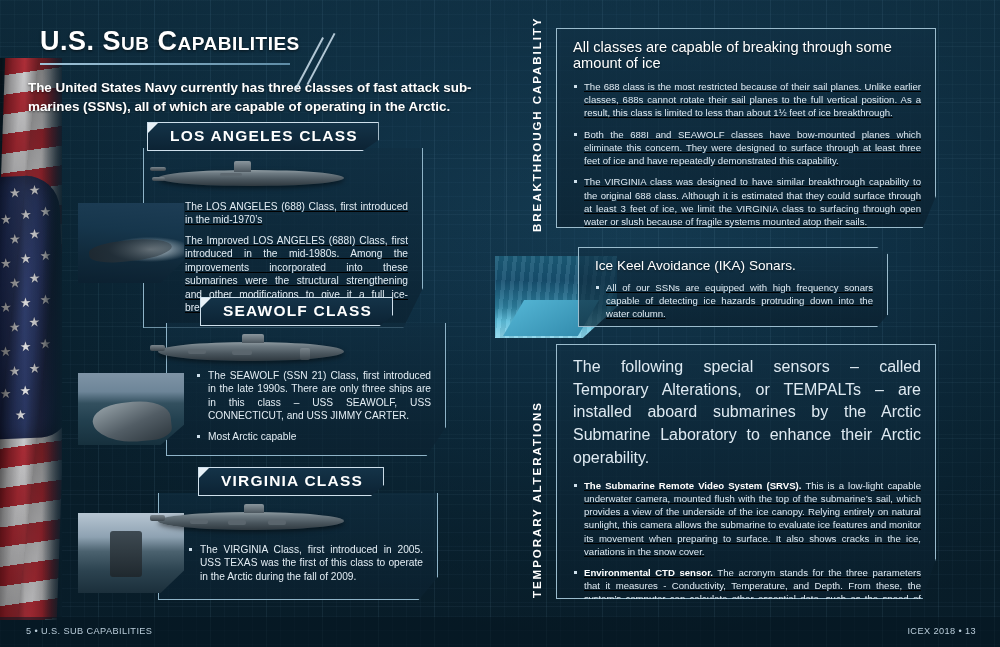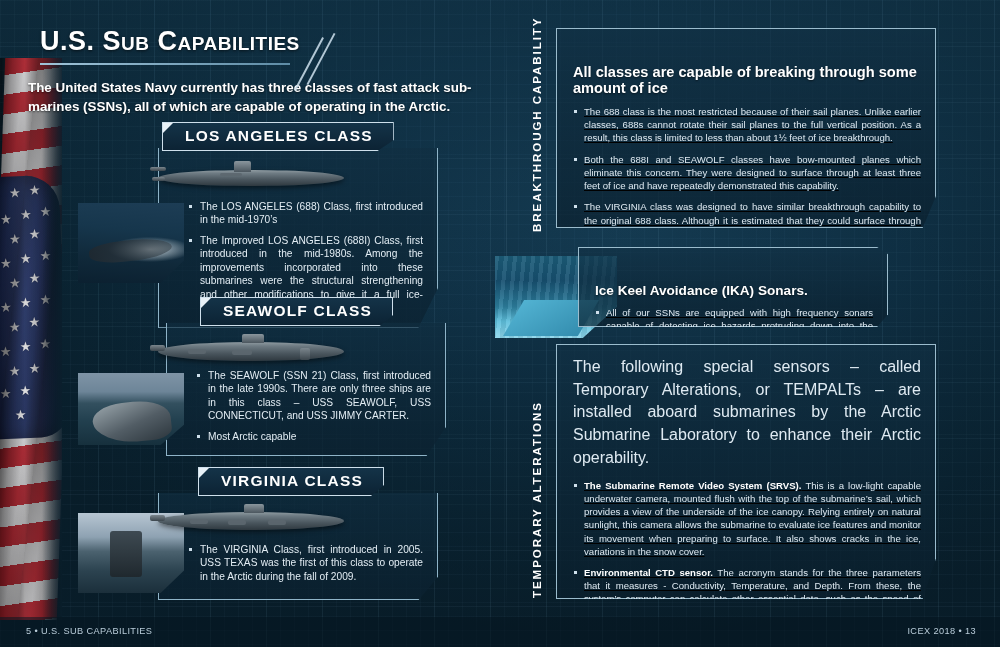--- a/index.html
+++ b/index.html
@@ -253,24 +253,23 @@
     border: 1.2px solid #9bbccd;
     background: linear-gradient(180deg, rgba(17,48,68,0.58), rgba(10,31,45,0.68));
     padding: 10px 14px 10px 16px;
   }
   .rpanel.clip-br { clip-path: polygon(0 0, 100% 0, 100% 84%, 96.5% 100%, 0 100%); }
   .rpanel.clip-tr-br { clip-path: polygon(0 0, 96.5% 0, 100% 9%, 100% 84%, 96.5% 100%, 0 100%); }
 
   .rpanel h2 {
     color: #ffffff;
     font-size: 14.6px;
-    font-weight: bold;
+    font-weight: normal;
     margin-bottom: 9px;
     text-shadow: 0 1px 2px rgba(0,0,0,.5);
-    margin-top: 25px;
   }
   .rbullets { list-style: none; text-decoration: underline; }
   .rbullets > li {
     position: relative;
     color: #dfeaf2;
     font-size: 9.6px;
     line-height: 1.38;
     margin-bottom: 8px;
     padding-left: 11px;
     text-align: justify;
@@ -383,28 +382,28 @@
 
   <div id="intro">The United States Navy currently has three classes of fast attack sub-marines (SSNs), all of which are capable of operating in the Arctic.</div>
 
   <div id="title-block">
     <div id="page-title">U.S. Sub Capabilities</div>
     <div id="title-rule"></div>
     <div class="slash" id="slash1"></div>
     <div class="slash" id="slash2"></div>
   </div>
 
-  <div class="class-panel" style="left:140px; top:122px; width:298px;">
+  <div class="class-panel" style="left:125px; top:122px; width:298px;">
     <div style="position:relative; height:26px;">
       <div class="class-header" style="margin-left:22px;">
         <span class="hdr-notch"></span>
         <span>LOS ANGELES CLASS</span>
       </div>
     </div>
-    <div class="class-body clip-br" style="margin-left:18px; width:280px; padding-top:52px;">
+    <div class="class-body clip-br" style="margin-left:18px; width:280px; padding-top:52px;text-decoration:underline;">
       <ul class="bullets">
         <li>The LOS ANGELES (688) Class, first introduced in the mid-1970’s</li>
         <li>The Improved LOS ANGELES (688I) Class, first introduced in the mid-1980s. Among the improvements incorporated into these submarines were the structural strengthening and other modifications to give it a full ice-breakthrough capability.</li>
       </ul>
     </div>
   </div>
 
   <div class="photo photo-la" style="left:78px; top:203px; width:106px; height:80px;"></div>
 
   <div class="sub-art" style="left:150px; top:160px; width:200px; height:34px;">

